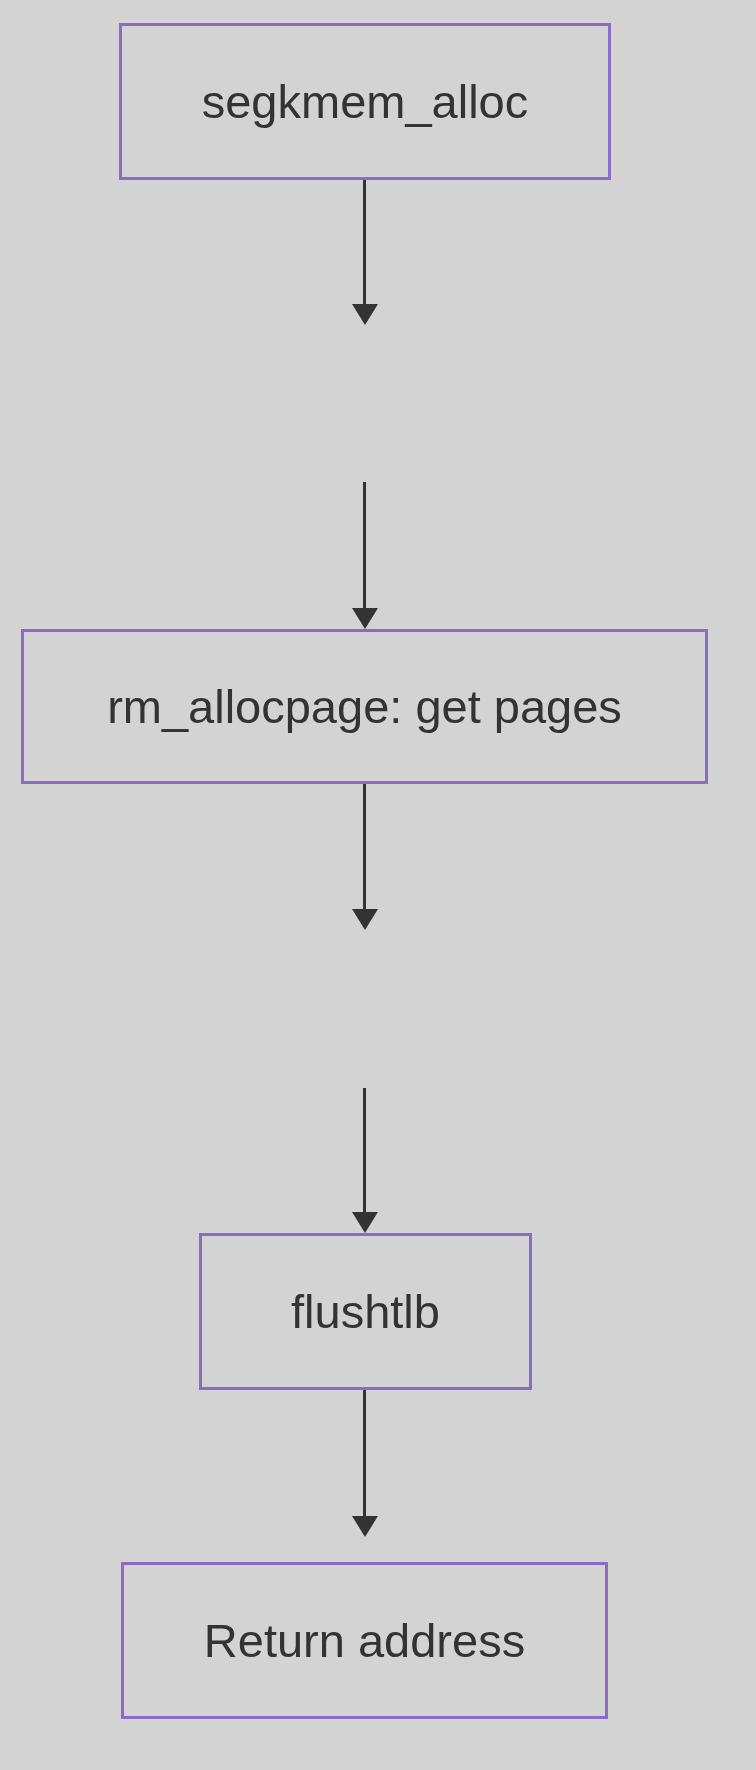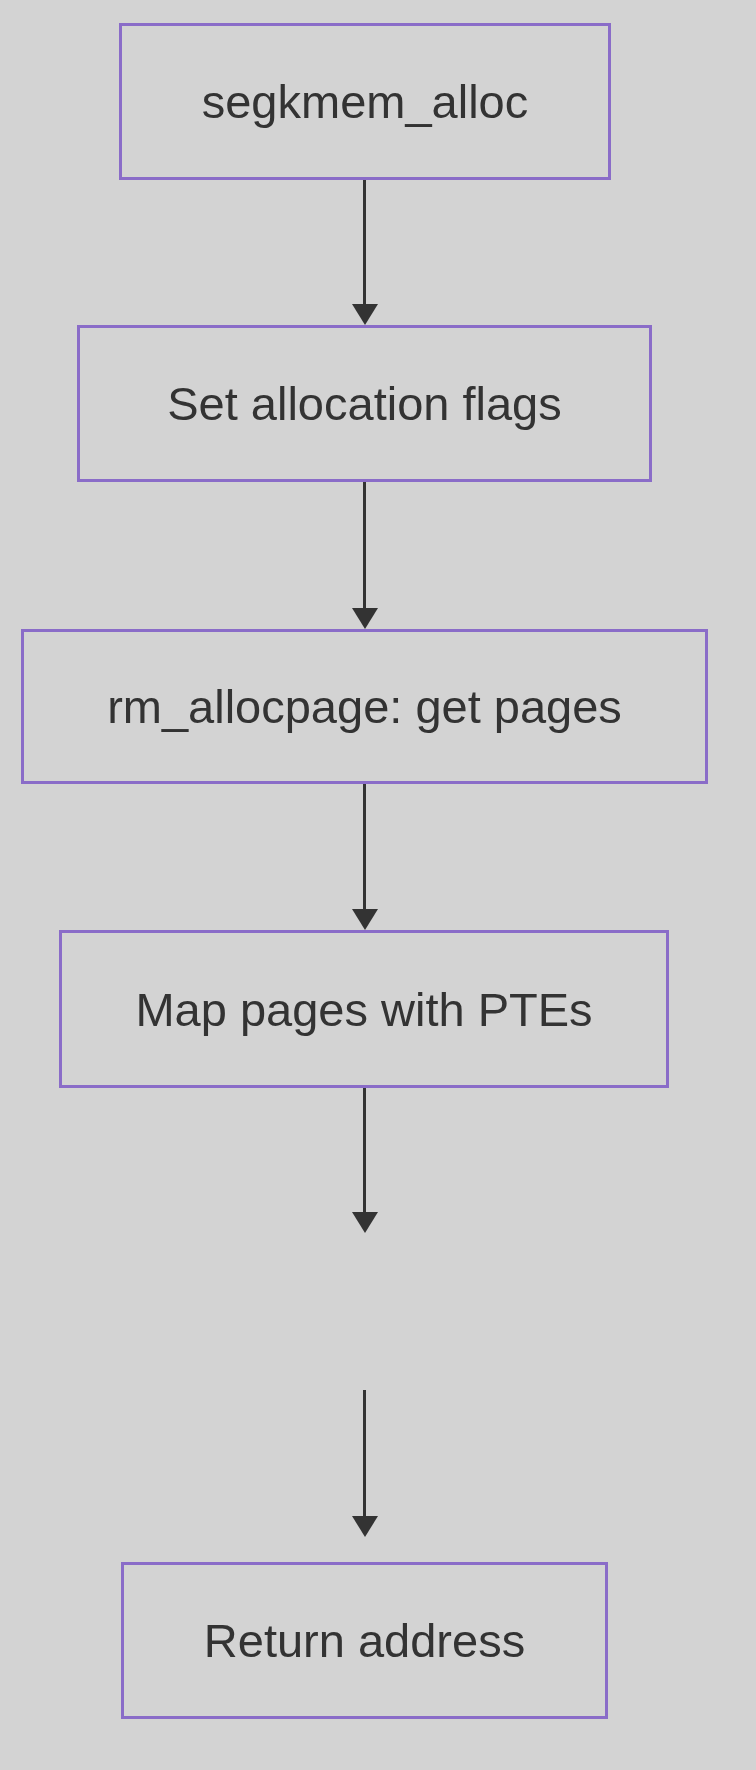--- a/index.html
+++ b/index.html
@@ -52,34 +52,33 @@
 </head>
 <body>
 
 <div class="canvas">
 
   <div class="node" style="left:119px; top:23px;  width:492px; height:157px;">segkmem_alloc</div>
 
   <div class="edge-line" style="left:363px; top:180px; height:125px;"></div>
   <div class="edge-arrowhead" style="left:352px; top:304px;"></div>
 
-  <div class="node" style="left:77px;  top:325px; width:575px; height:157px;">Set allocation flags</div>
 
   <div class="edge-line" style="left:363px; top:482px; height:127px;"></div>
   <div class="edge-arrowhead" style="left:352px; top:608px;"></div>
 
   <div class="node" style="left:21px;  top:629px; width:687px; height:155px;">rm_allocpage: get pages</div>
 
   <div class="edge-line" style="left:363px; top:784px; height:126px;"></div>
   <div class="edge-arrowhead" style="left:352px; top:909px;"></div>
 
-  <div class="node" style="left:59px;  top:930px; width:610px; height:158px;">Map pages with PTEs</div>
 
   <div class="edge-line" style="left:363px; top:1088px; height:125px;"></div>
   <div class="edge-arrowhead" style="left:352px; top:1212px;"></div>
 
+  <div class="node" style="left:199px; top:1233px; width:333px; height:157px;">flushtlb</div>
 
   <div class="edge-line" style="left:363px; top:1390px; height:127px;"></div>
   <div class="edge-arrowhead" style="left:352px; top:1516px;"></div>
 
   <div class="node" style="left:121px; top:1562px; width:487px; height:157px;">Return address</div>
 
 </div>
 
 </body></html>

